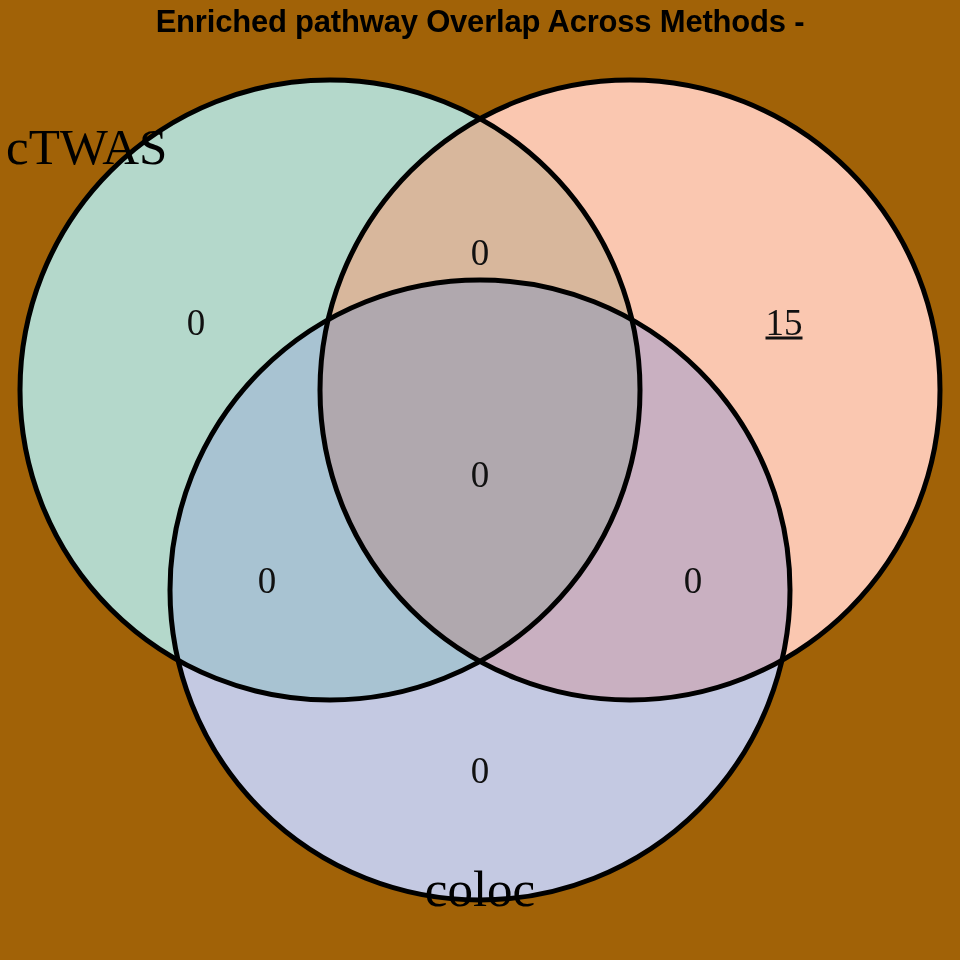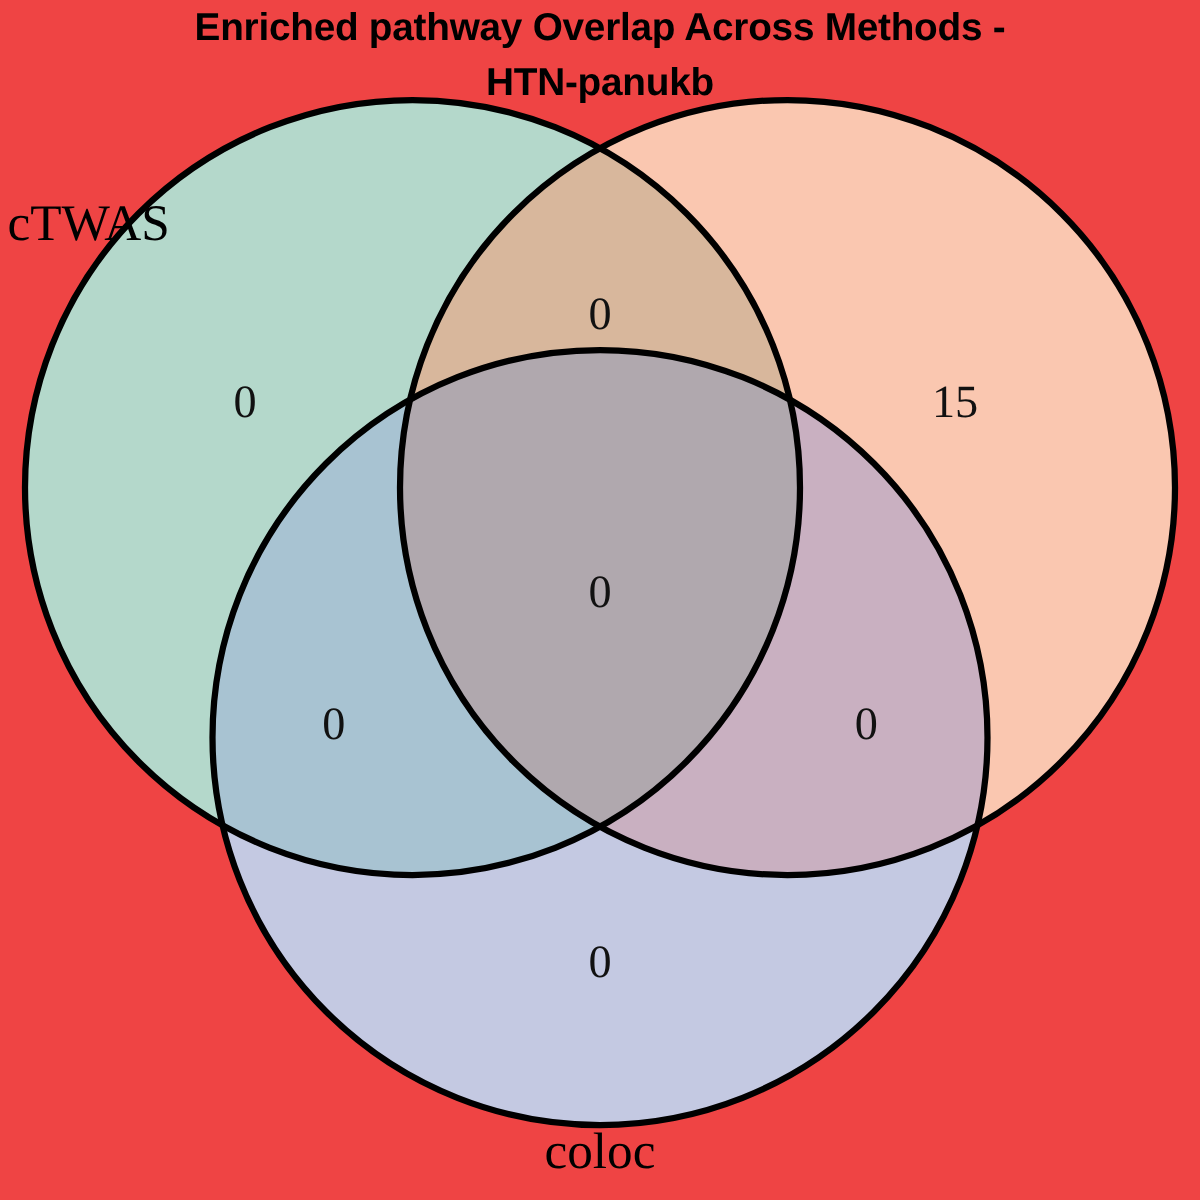--- a/index.html
+++ b/index.html
@@ -12,21 +12,21 @@
     height: 960px;
     overflow: hidden;
     font-family: "Liberation Serif", serif;
     color: #000000;
   }
 
   #venn-figure {
     position: relative;
     width: 960px;
     height: 960px;
-    background: #ef4444;
+    background: #a16207;
   }
 
   
   #chart-title {
     position: absolute;
     top: 0;
     left: 0;
     width: 960px;
     text-align: center;
     font-family: "Liberation Sans", sans-serif;
@@ -46,56 +46,54 @@
     top: 0;
     left: 0;
     width: 960px;
     height: 960px;
   }
 
   
   .venn-label {
     position: absolute;
     font-family: "Liberation Serif", serif;
-    font-size: 41px;
+    font-size: 51px;
     color: #000000;
     white-space: nowrap;
     line-height: 1;
-    margin-top: 36px;
   }
   .venn-count {
     position: absolute;
     font-family: "Liberation Serif", serif;
     font-size: 37px;
     color: #111111;
     white-space: nowrap;
     line-height: 1;
     transform: translate(-50%, -50%);
   }
 
   #label-ctwas { left: 6px;  top: 122px; }
   #label-twas  { right: 8px; top: 122px; }
   #label-coloc { left: 50%; transform: translateX(-50%); top: 864px; }
 
   #count-ctwas-only  { left: 196px; top: 322px; }
-  #count-twas-only   { left: 764px; top: 322px; }
+  #count-twas-only   { left: 784px; top: 322px; text-decoration: underline; }
   #count-coloc-only  { left: 480px; top: 770px; }
   #count-ctwas-twas  { left: 480px; top: 252px; }
   #count-ctwas-coloc { left: 267px; top: 580px; }
   #count-twas-coloc  { left: 693px; top: 580px; }
   #count-all-three   { left: 480px; top: 474px; }
 </style>
 </head>
 <body>
 
 <div id="venn-figure">
 
   <div id="chart-title">
     <span class="title-line">Enriched pathway Overlap Across Methods -</span>
-    <span class="title-line">HTN-panukb</span>
   </div>
 
   <svg id="venn-svg" viewBox="0 0 960 960">
     <defs>
       <clipPath id="clip-ctwas">
           <circle cx="330" cy="390" r="310"></circle>
         </clipPath>
       <clipPath id="clip-twas">
           <circle cx="630" cy="390" r="310"></circle>
         </clipPath>

